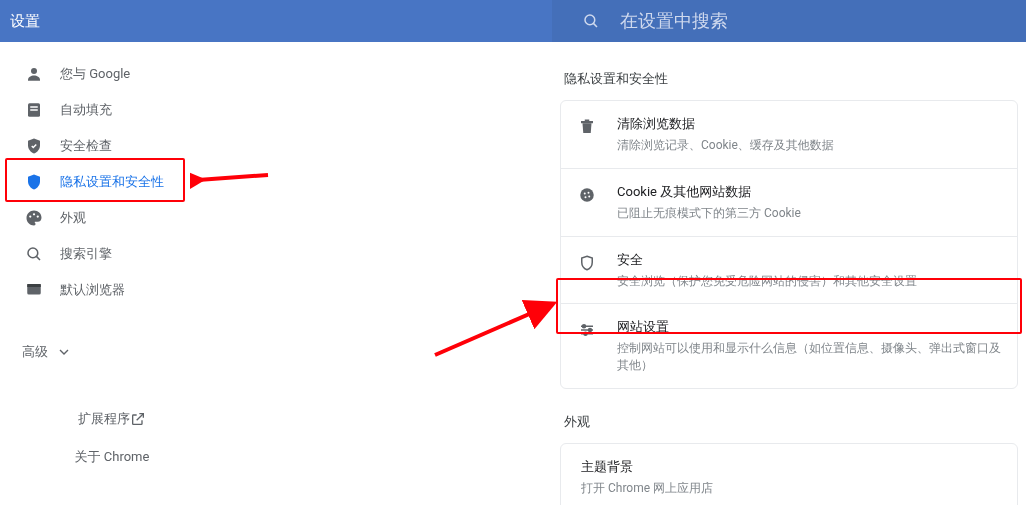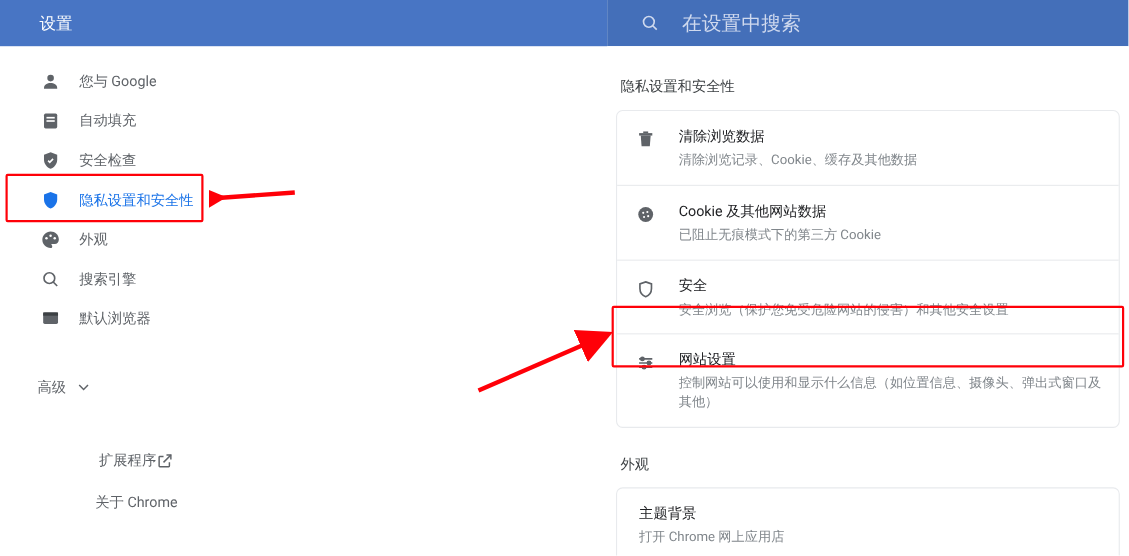--- a/index.html
+++ b/index.html
@@ -12,40 +12,39 @@
       height: 505px;
       overflow: hidden;
       position: relative;
     }
     .header-left {
       position: absolute;
       top: 0; left: 0;
       width: 552px; height: 42px;
       background: #4875c4;
       display: flex; align-items: center;
-      padding-left: 36px;
+      padding-left: 10px;
       color: #fff;
       font-size: 15px;
     }
     .header-right {
       position: absolute;
       top: 0; left: 552px; right: 0; height: 42px;
       background: #446fb9;
       display: flex; align-items: center;
       padding-left: 30px;
       color: #cfd9ee;
       font-size: 18px;
     }
     .header-right .search-icon-wrap { display: inline-flex; margin-right: 20px; }
     .sidebar {
       position: absolute;
       top: 42px; left: 0;
       width: 230px; bottom: 0;
       padding-top: 14px;
-      margin-left: 12px;
     }
     .sidebar-item {
       display: flex; align-items: center;
       height: 36px;
       padding-left: 24px;
       color: #5f6368;
       font-size: 13px;
       cursor: pointer;
       position: relative;
     }

